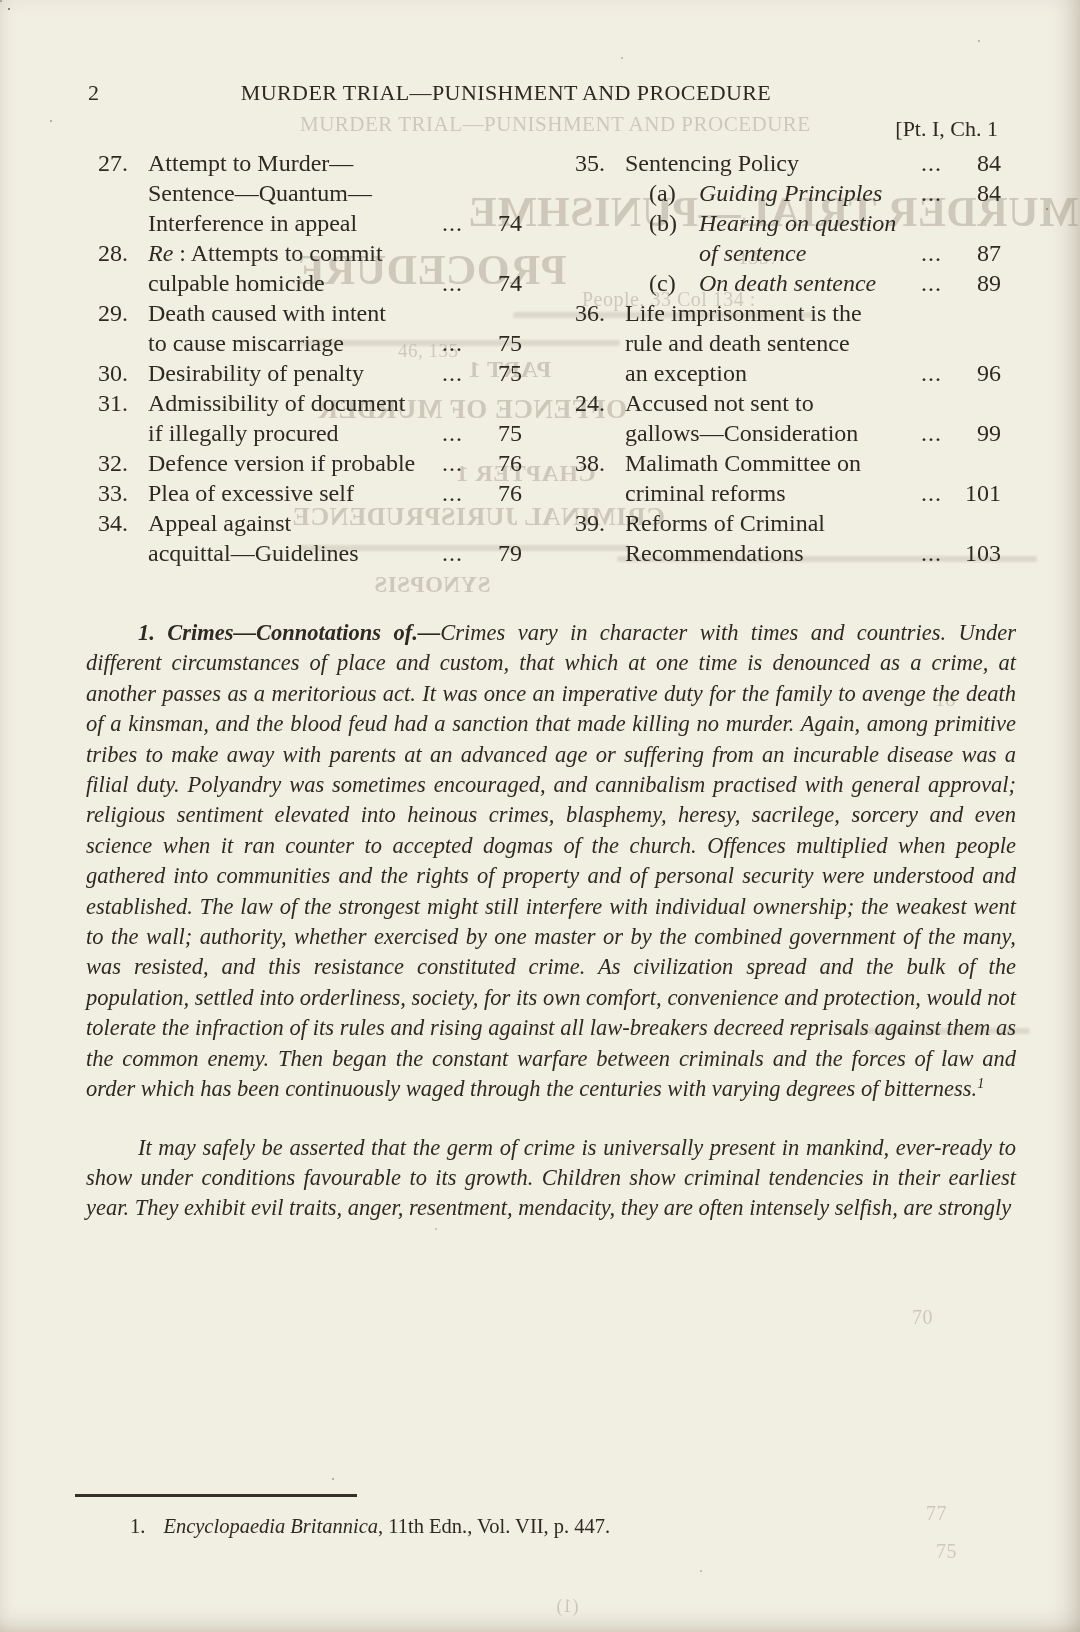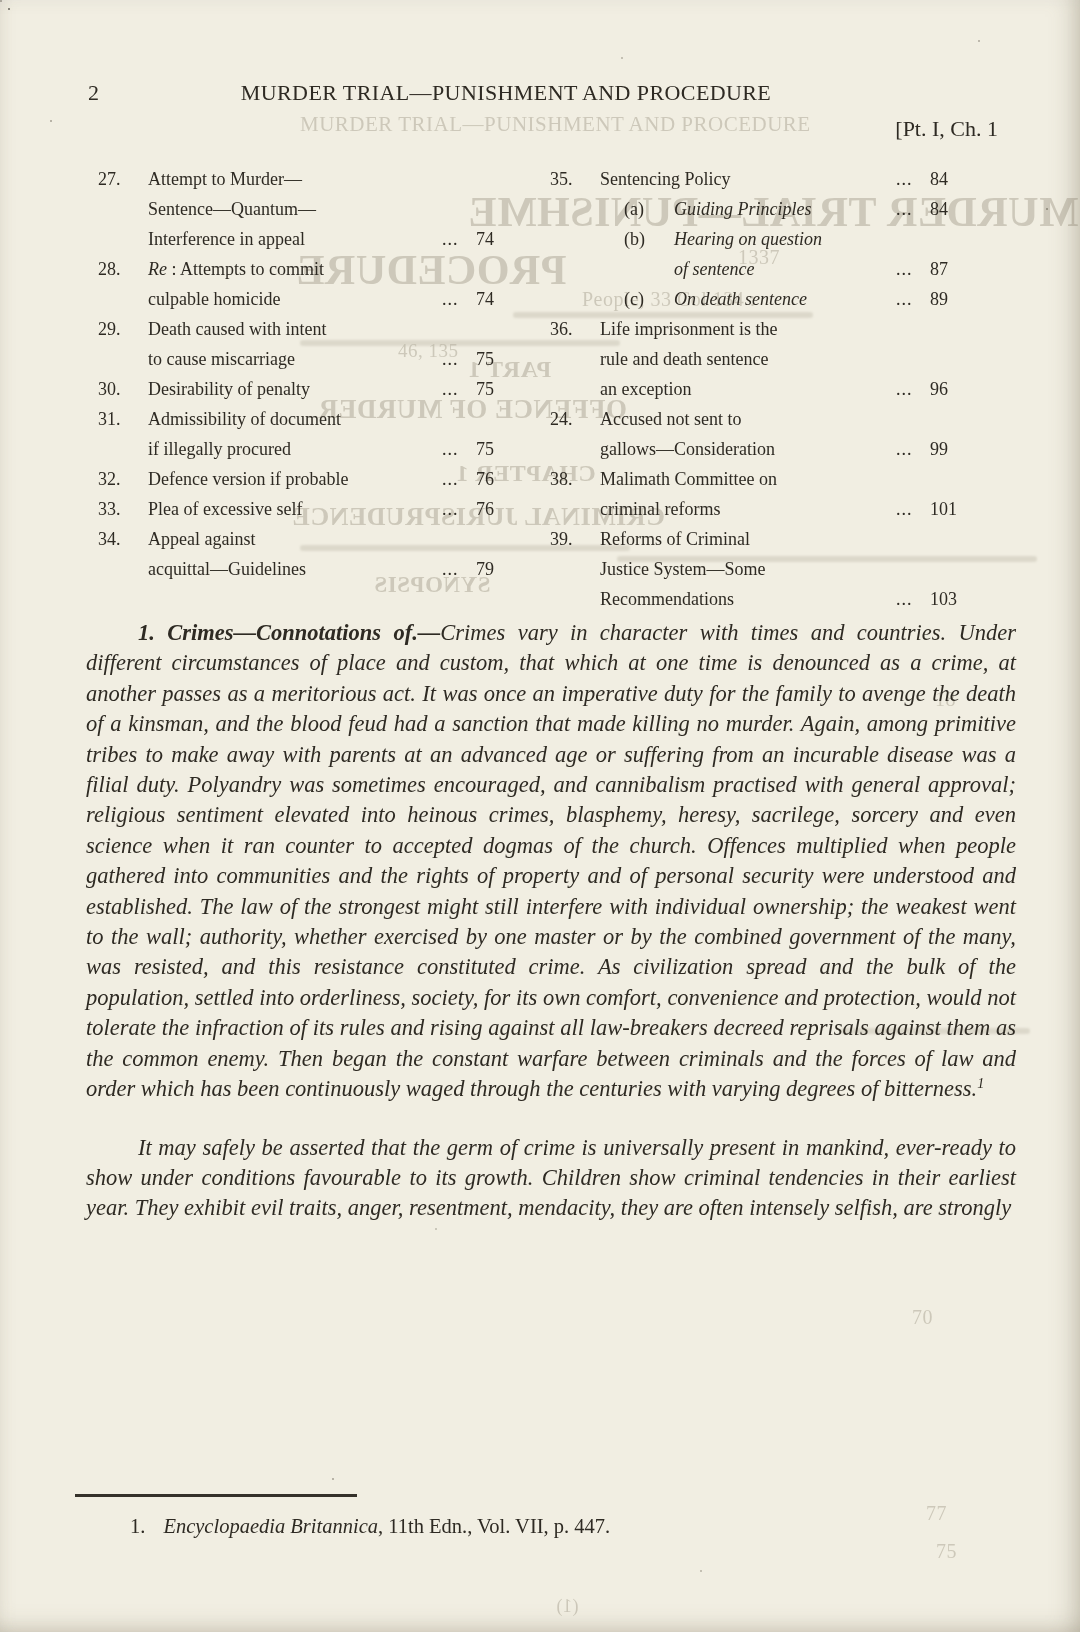--- a/index.html
+++ b/index.html
@@ -38,32 +38,32 @@
 
   
   .content{position:absolute;inset:0;z-index:2;}
 
   .hdr{position:absolute;top:80px;left:86px;right:62px;height:30px;font-size:22px;}
   .hdr-page{position:absolute;left:2px;top:0;}
   .hdr-title{position:absolute;left:70px;width:700px;text-align:center;top:0;letter-spacing:.4px;}
   .hdr-part{position:absolute;right:20px;top:0;margin-top:36px;}
 
   
-  .toc{position:absolute;top:164px;left:98px;right:62px;display:flex;gap:28px;font-size:18px;line-height:30px;}
+  .toc{position:absolute;top:148px;left:98px;right:62px;display:flex;gap:53px;font-size:24px;line-height:30px;}
   .toc-col{display:flex;flex-direction:column;}
   .toc-col.left{width:424px;}
   .toc-col.right{width:426px;}
   .toc-row{display:grid;grid-template-columns:50px 1fr 34px 46px;}
   .toc-row.sub{padding-left:74px;}
   .toc-row.sub .toc-num{width:50px;}
   .toc-num{}
   .toc-text{}
   .toc-text .it, .it{font-style:italic;}
   .toc-dots{align-self:end;text-align:left;letter-spacing:1px;}
-  .toc-page{align-self:end;}
+  .toc-page{align-self:end;text-align:right;}
 
   
   .bodytext{position:absolute;top:618px;left:86px;right:64px;
     font-size:22.5px;line-height:30.4px;text-align:justify;font-style:italic;}
   .para{text-indent:52px;margin:0;}
   .para + .para{margin-top:28px;}
   .lead-bold{font-weight:bold;}
   sup{font-size:14px;line-height:0;}
 
   
@@ -215,21 +215,20 @@
             <div><span>Malimath Committee on</span></div>
             <div><span>criminal reforms</span></div>
           </div>
           <span class="toc-dots">...</span>
           <span class="toc-page">101</span>
         </div>
         <div class="toc-row">
           <span class="toc-num">39.</span>
           <div class="toc-text">
             <div><span>Reforms of Criminal</span></div>
-            <div><span>Justice System—Some</span></div>
             <div><span>Recommendations</span></div>
           </div>
           <span class="toc-dots">...</span>
           <span class="toc-page">103</span>
         </div>
       </div>
   </div>
 
   <div class="bodytext">
     <p class="para"><span class="lead-bold">1. Crimes—Connotations of.—</span><span>Crimes vary in character with times and countries. Under different circumstances of place and custom, that which at one time is denounced as a crime, at another passes as a meritorious act. It was once an imperative duty for the family to avenge the death of a kinsman, and the blood feud had a sanction that made killing no murder. Again, among primitive tribes to make away with parents at an advanced age or suffering from an incurable disease was a filial duty. Polyandry was sometimes encouraged, and cannibalism practised with general approval; religious sentiment elevated into heinous crimes, blasphemy, heresy, sacrilege, sorcery and even science when it ran counter to accepted dogmas of the church. Offences multiplied when people gathered into communities and the rights of property and of personal security were understood and established. The law of the strongest might still interfere with individual ownership; the weakest went to the wall; authority, whether exercised by one master or by the combined government of the many, was resisted, and this resistance constituted crime. As civilization spread and the bulk of the population, settled into orderliness, society, for its own comfort, convenience and protection, would not tolerate the infraction of its rules and rising against all law-breakers decreed reprisals against them as the common enemy. Then began the constant warfare between criminals and the forces of law and order which has been continuously waged through the centuries with varying degrees of bitterness.</span><sup>1</sup></p>

